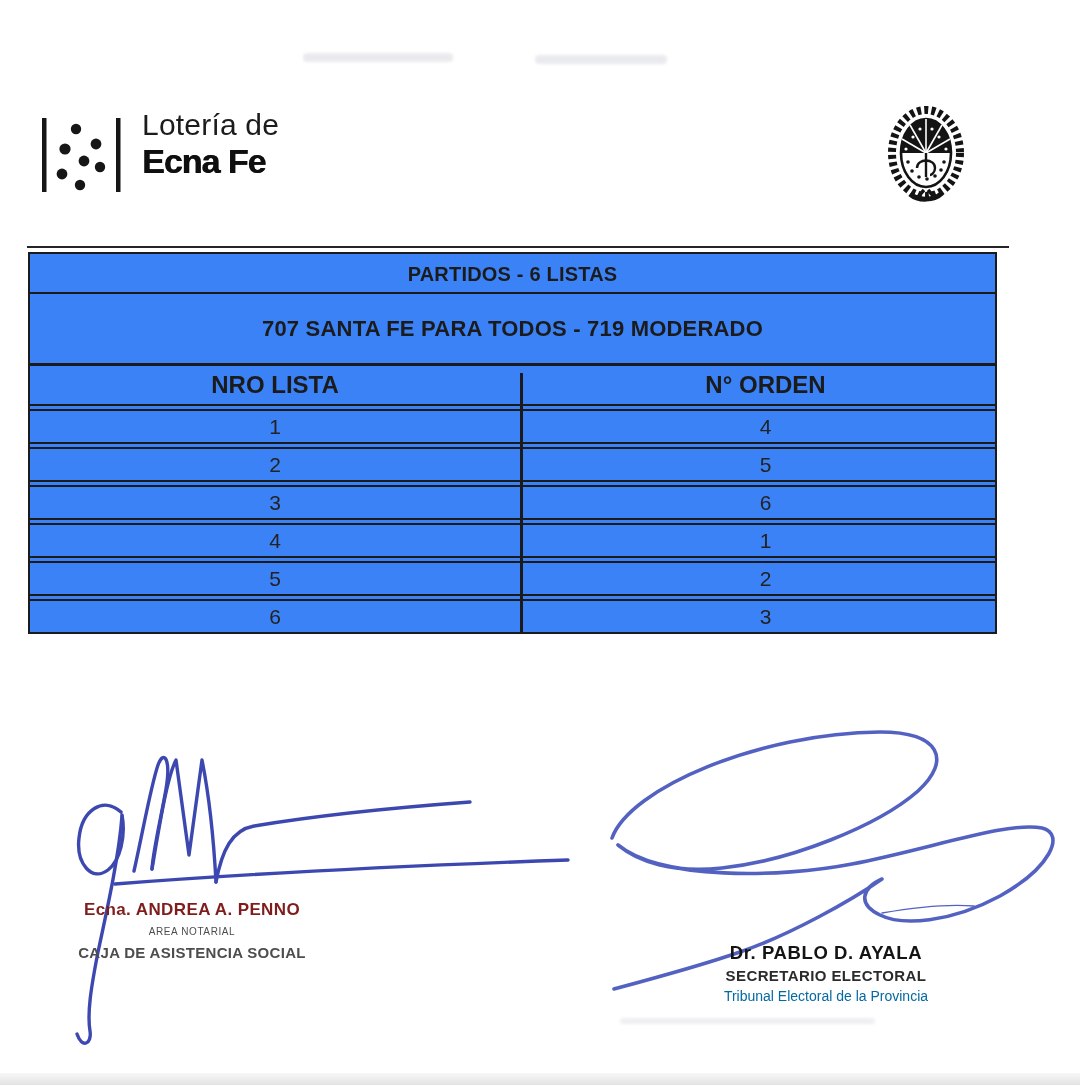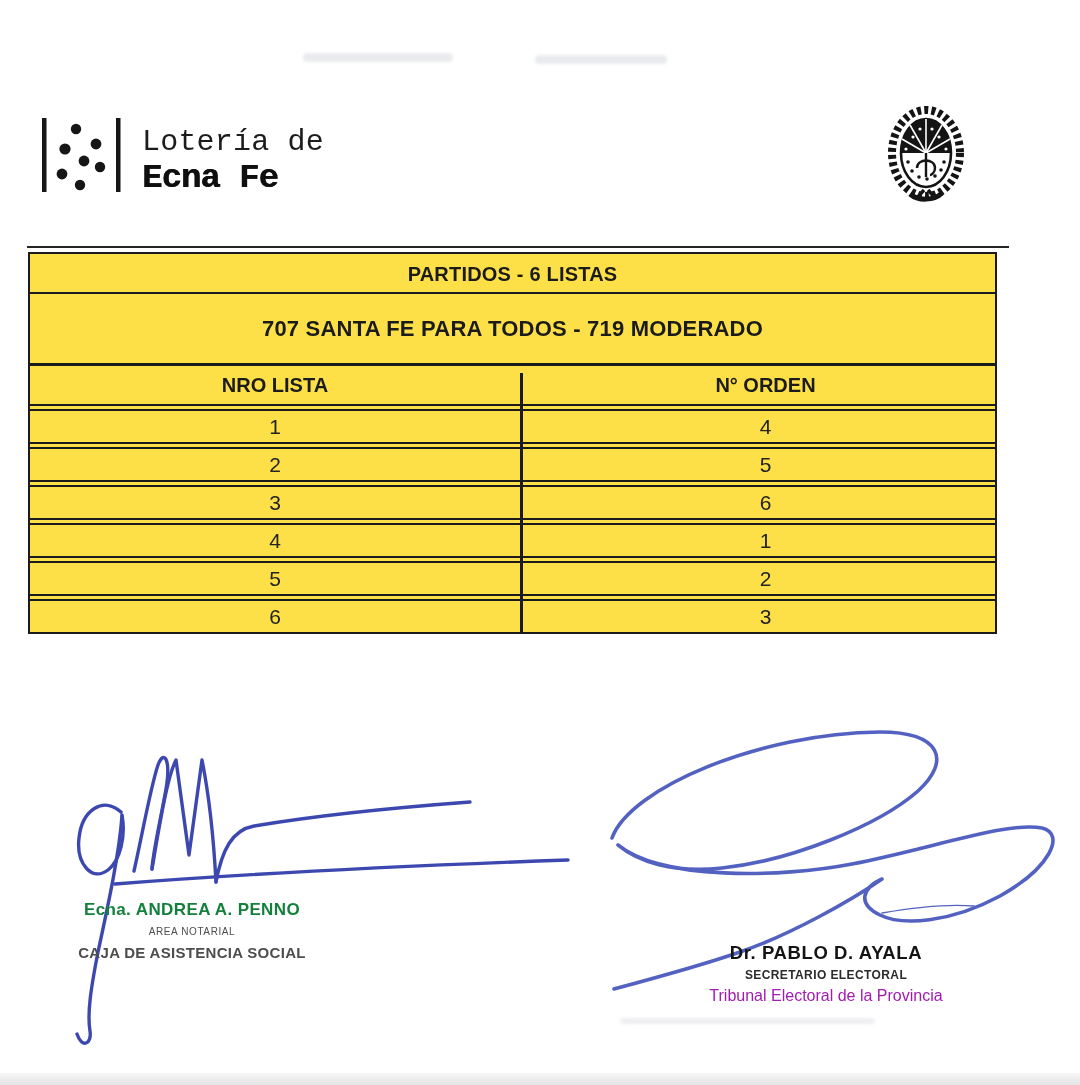--- a/index.html
+++ b/index.html
@@ -13,57 +13,57 @@
   .smudge{position:absolute;background:#c7cad2;opacity:.38;border-radius:4px;filter:blur(1.6px);}
   .smudge.s1{left:303px;top:53px;width:150px;height:9px;}
   .smudge.s2{left:535px;top:55px;width:132px;height:9px;}
   .smudge.s3{left:620px;top:1018px;width:255px;height:6px;opacity:.30;}
   .bottom-strip{position:absolute;left:0;right:0;bottom:0;height:12px;
     background:linear-gradient(#f6f6f6,#e0e0e2);opacity:.9;}
 
   
   .brand{position:absolute;left:40px;top:110px;display:flex;align-items:flex-start;}
   .logo-mark{width:84px;height:88px;flex:0 0 auto;}
-  .logo-text{margin-left:18px;margin-top:17px;line-height:1;font-family:Liberation Mono, monospace;}
+  .logo-text{margin-left:18px;margin-top:0;line-height:1;}
   .logo-line1{font-size:30px;font-weight:400;color:#1c1c1c;letter-spacing:.2px;}
   .logo-line2{font-size:34px;font-weight:700;color:#0f0f0f;letter-spacing:-1px;margin-top:4px;
     text-shadow:.6px 0 0 #0f0f0f;}
   .crest{position:absolute;left:886px;top:106px;width:80px;height:100px;}
 
   
   .tbl{
     position:absolute;left:28px;top:252px;width:965px;
-    border:2.5px solid #1b1b1b;background:#fde047;
+    border:2.5px solid #1b1b1b;background:#3b82f6;
   }
   .tbl::before{ 
     content:"";position:absolute;left:-3px;right:-14px;top:-8px;height:2px;background:#242424;
   }
   .trow{position:relative;box-sizing:border-box;}
   .title-row{height:40px;line-height:40px;text-align:center;font-weight:700;font-size:20px;
     border-bottom:2.5px solid #1b1b1b;letter-spacing:.2px;}
   .subtitle-row{height:72px;display:flex;align-items:center;justify-content:center;
     font-weight:700;font-size:22px;border-bottom:3px solid #1b1b1b;letter-spacing:.2px;}
-  .head-row{height:38px;display:flex;font-weight:700;font-size:20px;}
+  .head-row{height:38px;display:flex;font-weight:700;font-size:24px;}
   .data-row{height:31px;display:flex;font-size:21px;color:#232323;}
   .cell-l{width:490px;display:flex;align-items:center;justify-content:center;}
   .cell-r{flex:1;display:flex;align-items:center;justify-content:center;padding-left:16px;}
   .dsep{height:7px;border-top:2.5px solid #1b1b1b;border-bottom:2.5px solid #1b1b1b;box-sizing:border-box;}
   .col-divider{position:absolute;left:490px;top:119px;bottom:0;width:2.5px;background:#1b1b1b;}
 
   
   .sig-svg{position:absolute;left:0;top:718px;width:1080px;height:342px;pointer-events:none;}
   .sig-text-left{position:absolute;left:48px;top:899px;width:288px;text-align:center;color:#4d4d4d;}
-  .stl-1{font-size:17px;font-weight:600;letter-spacing:.4px;color:#15803d;line-height:22px;}
+  .stl-1{font-size:17px;font-weight:600;letter-spacing:.4px;color:#7f1d1d;line-height:22px;}
   .stl-2{font-size:10px;font-weight:400;letter-spacing:.6px;line-height:21px;}
   .stl-3{font-size:15px;font-weight:600;letter-spacing:.3px;line-height:21px;}
   .stl-4{font-size:14.5px;font-weight:600;letter-spacing:.6px;line-height:21px;}
   .sig-text-right{position:absolute;left:636px;top:941px;width:380px;text-align:center;}
   .str-1{font-size:18.5px;font-weight:700;color:#141414;letter-spacing:.6px;line-height:24px;}
-  .str-2{font-size:12px;font-weight:700;color:#2b2b2b;letter-spacing:.4px;line-height:21px;}
-  .str-3{font-size:16px;font-weight:500;color:#a21caf;line-height:20px;}
+  .str-2{font-size:15px;font-weight:700;color:#2b2b2b;letter-spacing:.4px;line-height:21px;}
+  .str-3{font-size:14px;font-weight:500;color:#0369a1;line-height:20px;}
 </style>
 </head>
 <body>
 
 <div class="page">
 
   <div class="smudge s1"></div>
   <div class="smudge s2"></div>
   <div class="smudge s3"></div>
   <div class="bottom-strip"></div>

